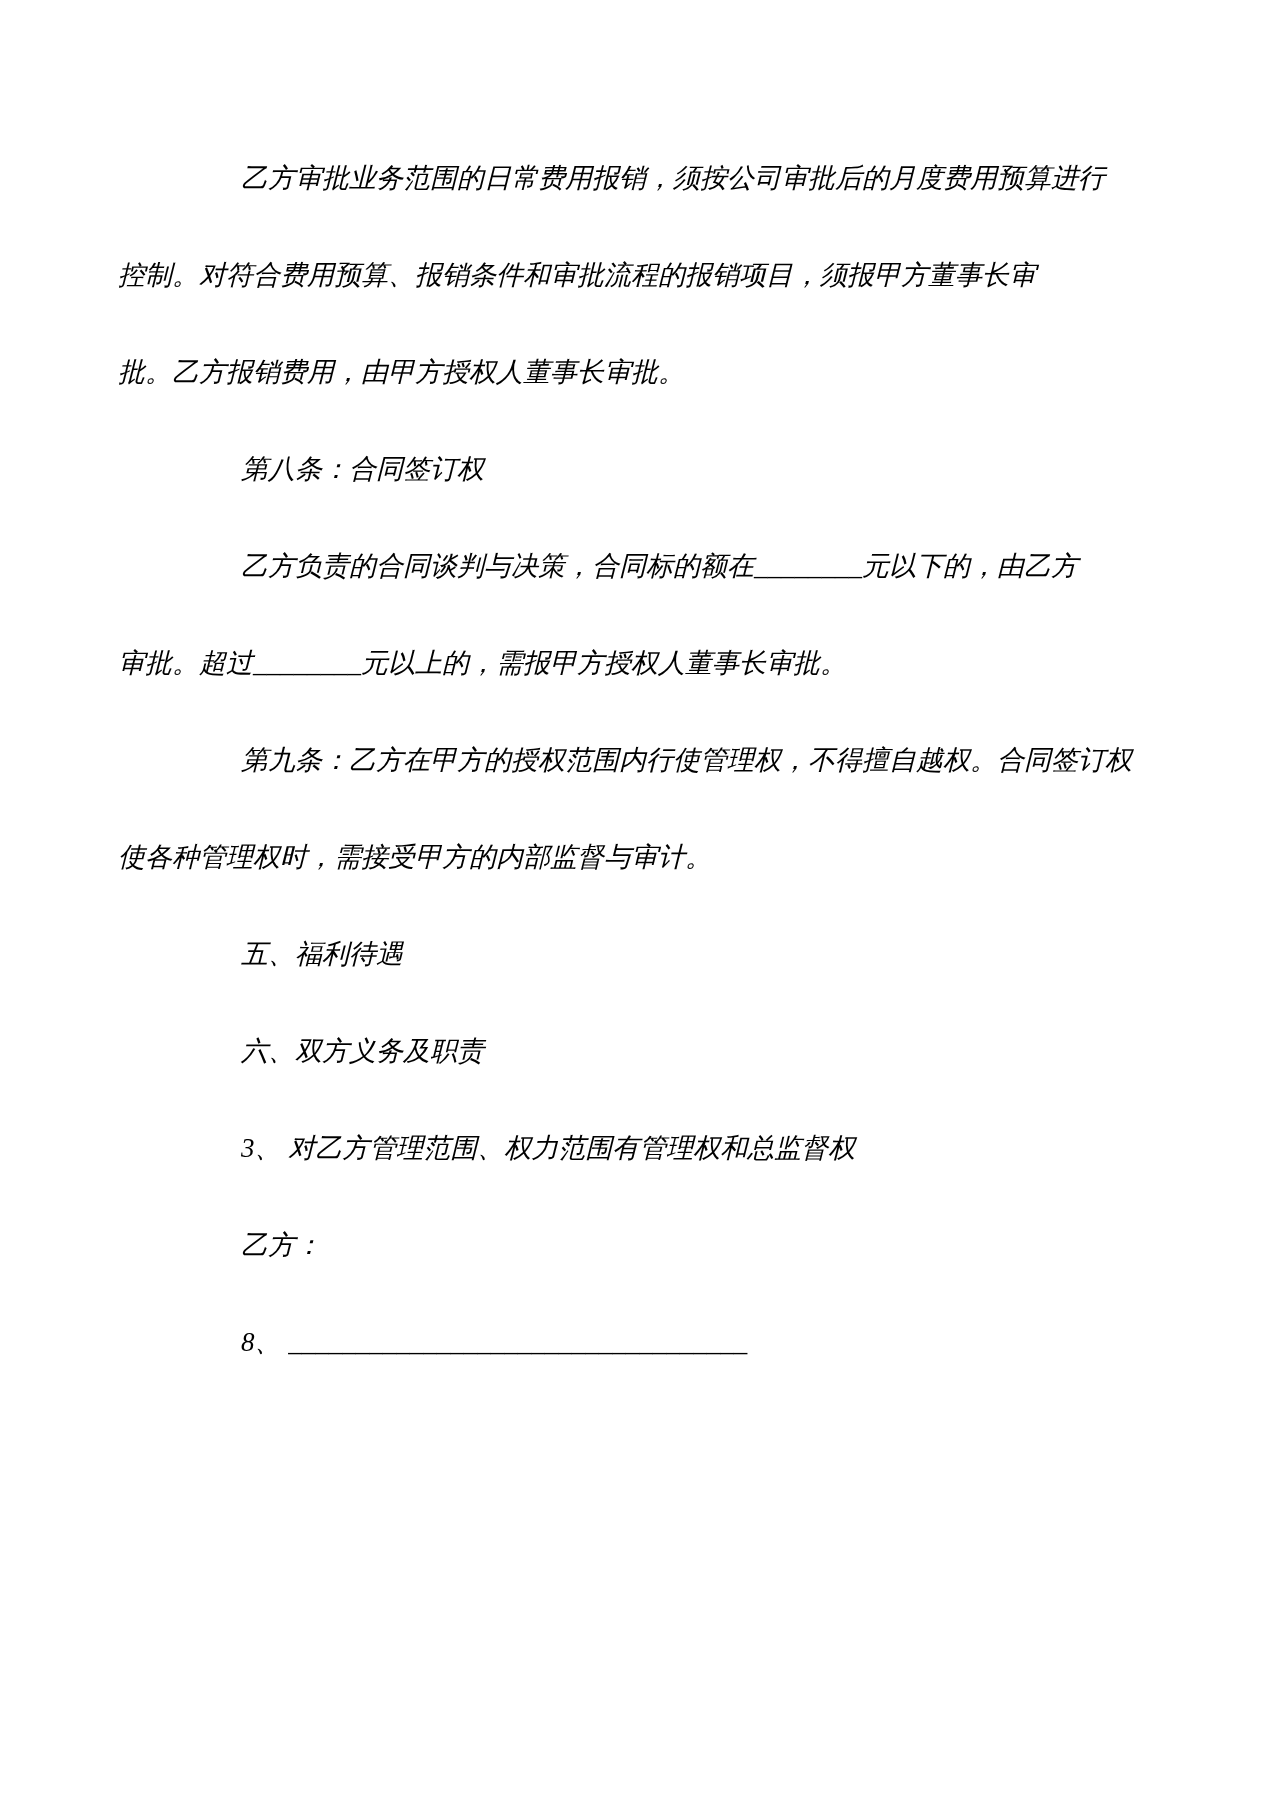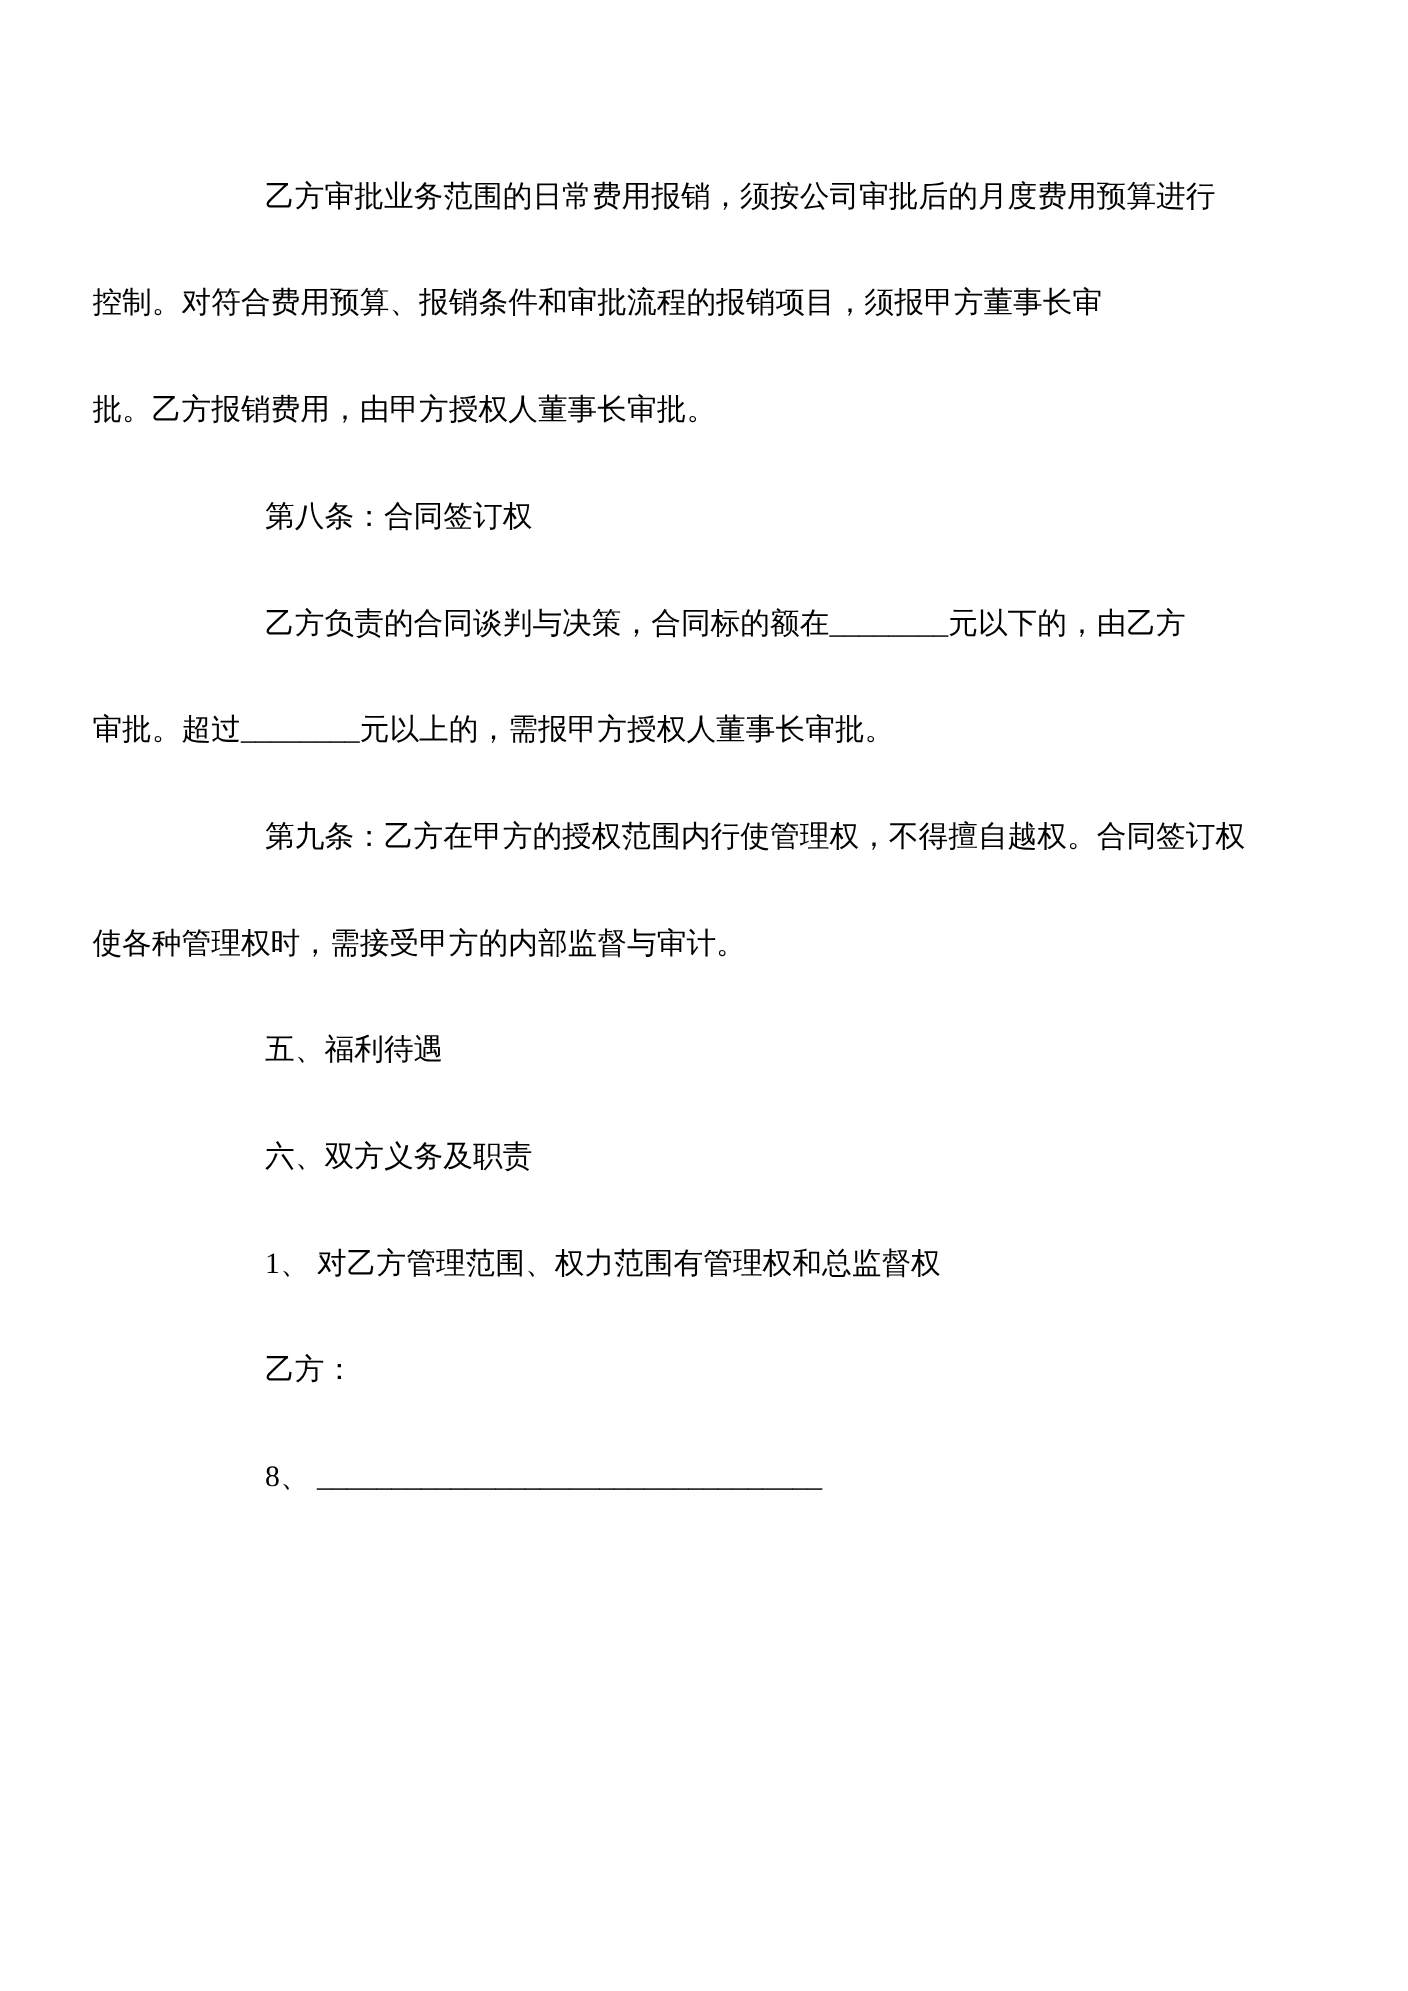--- a/index.html
+++ b/index.html
@@ -12,23 +12,24 @@
     background: #ffffff;
     font-family: "Liberation Serif", "DejaVu Serif", serif;
     color: #000000;
     overflow: hidden;
   }
   .page {
     position: absolute;
     top: 130px;
     left: 0;
     width: 1280px;
+    font-style: italic;
   }
   .line {
-    padding-left: 84px;
+    padding-left: 118px;
     font-size: 27px;
     line-height: 97px;
     white-space: nowrap;
     letter-spacing: 0px;
   }
   .line.indent {
     padding-left: 241px;
   }
 </style>
 </head>
@@ -38,16 +39,16 @@
   <div class="line indent">乙方审批业务范围的日常费用报销，须按公司审批后的月度费用预算进行</div>
   <div class="line">控制。对符合费用预算、报销条件和审批流程的报销项目，须报甲方董事长审</div>
   <div class="line">批。乙方报销费用，由甲方授权人董事长审批。</div>
   <div class="line indent">第八条：合同签订权</div>
   <div class="line indent">乙方负责的合同谈判与决策，合同标的额在________元以下的，由乙方</div>
   <div class="line">审批。超过________元以上的，需报甲方授权人董事长审批。</div>
   <div class="line indent">第九条：乙方在甲方的授权范围内行使管理权，不得擅自越权。合同签订权</div>
   <div class="line">使各种管理权时，需接受甲方的内部监督与审计。</div>
   <div class="line indent">五、福利待遇</div>
   <div class="line indent">六、双方义务及职责</div>
-  <div class="line indent">1、 对乙方管理范围、权力范围有管理权和总监督权</div>
+  <div class="line indent">3、 对乙方管理范围、权力范围有管理权和总监督权</div>
   <div class="line indent">乙方：</div>
   <div class="line indent">8、 __________________________________</div>
 </div>
 
 </body></html>

